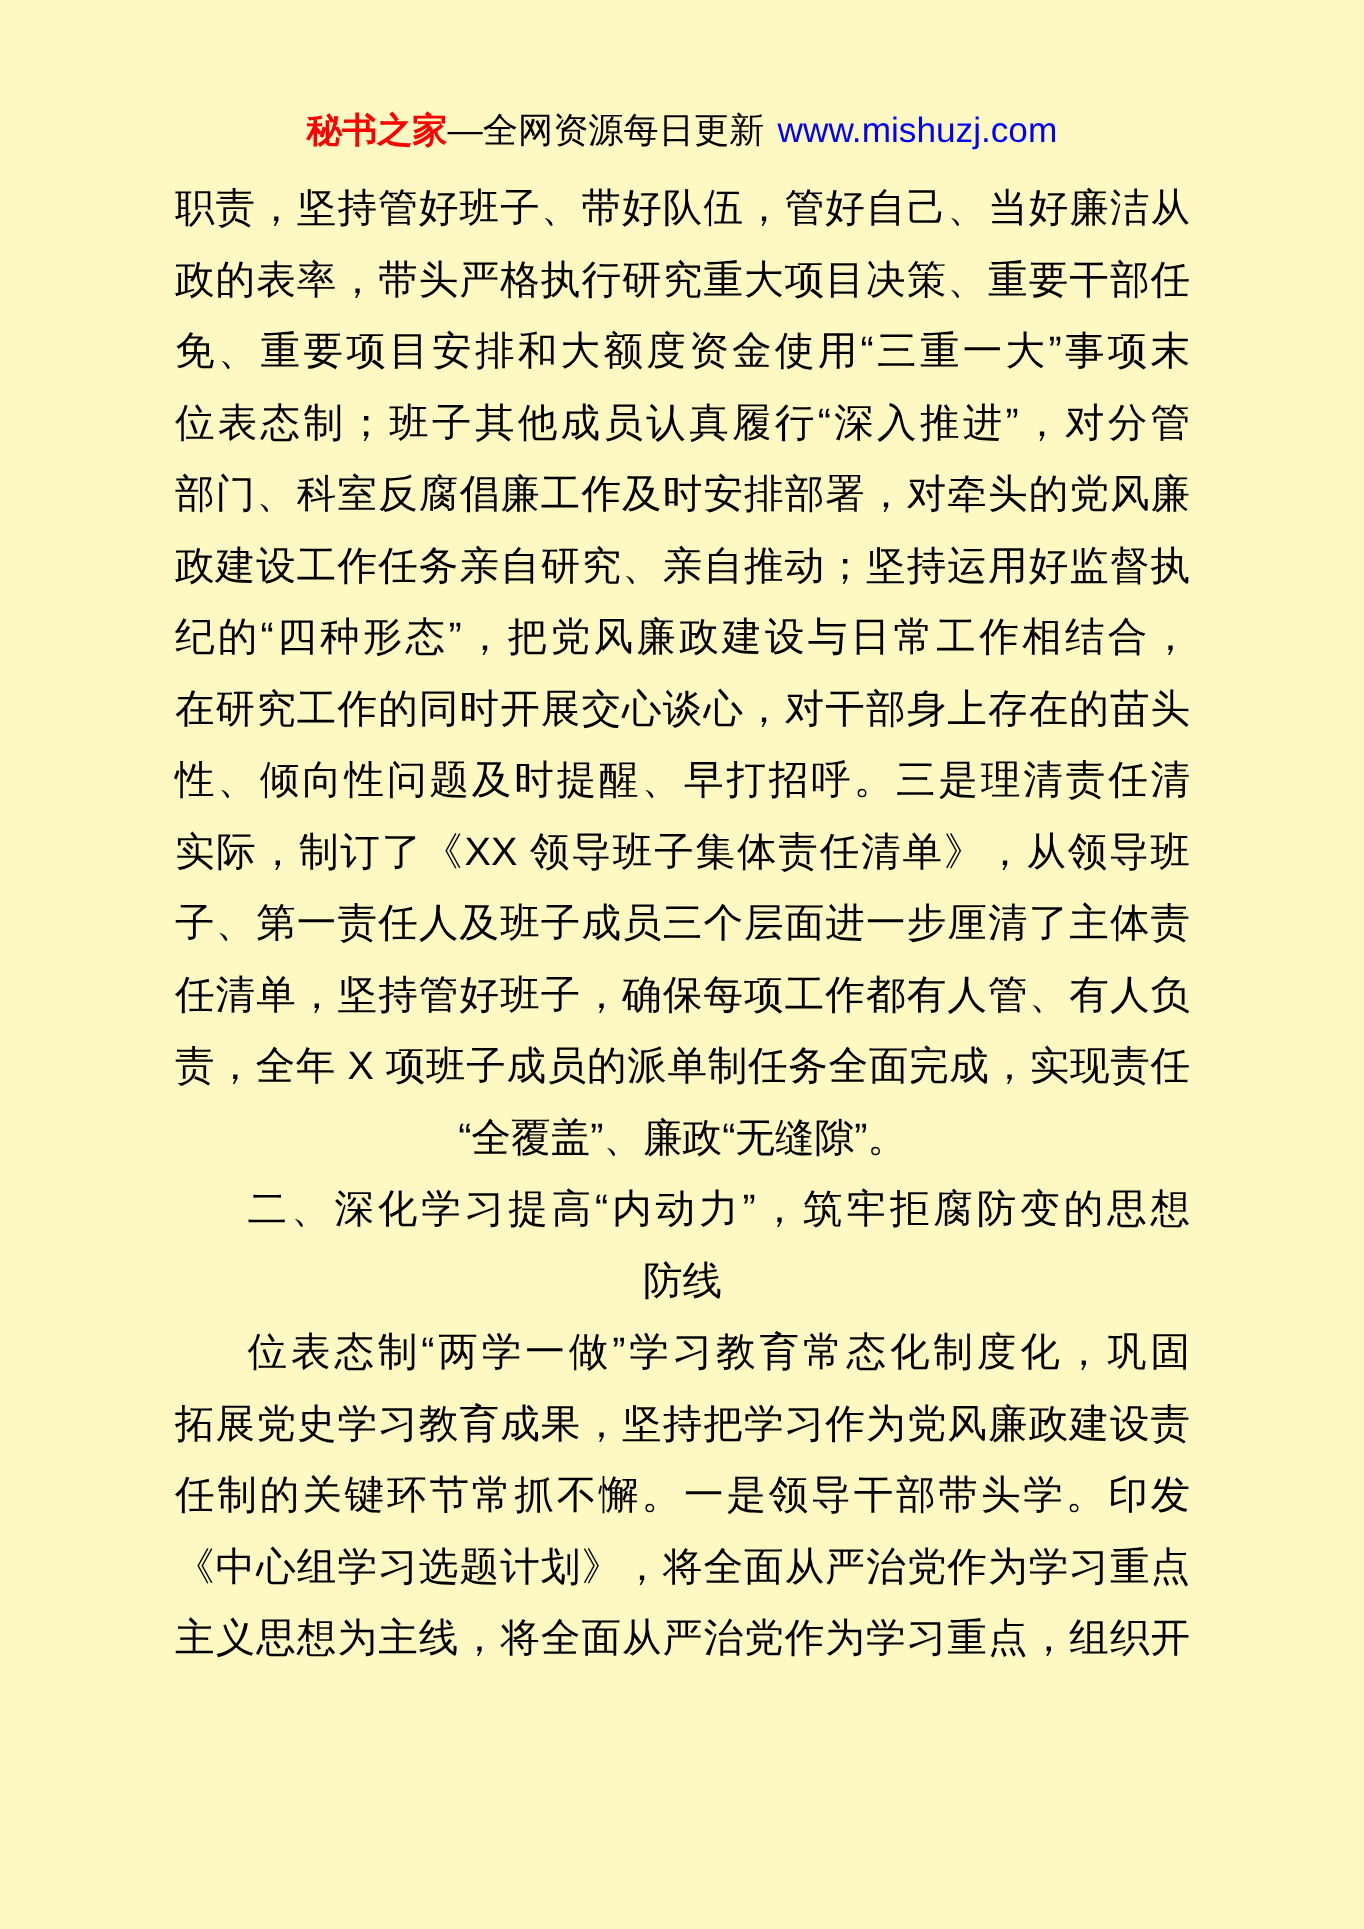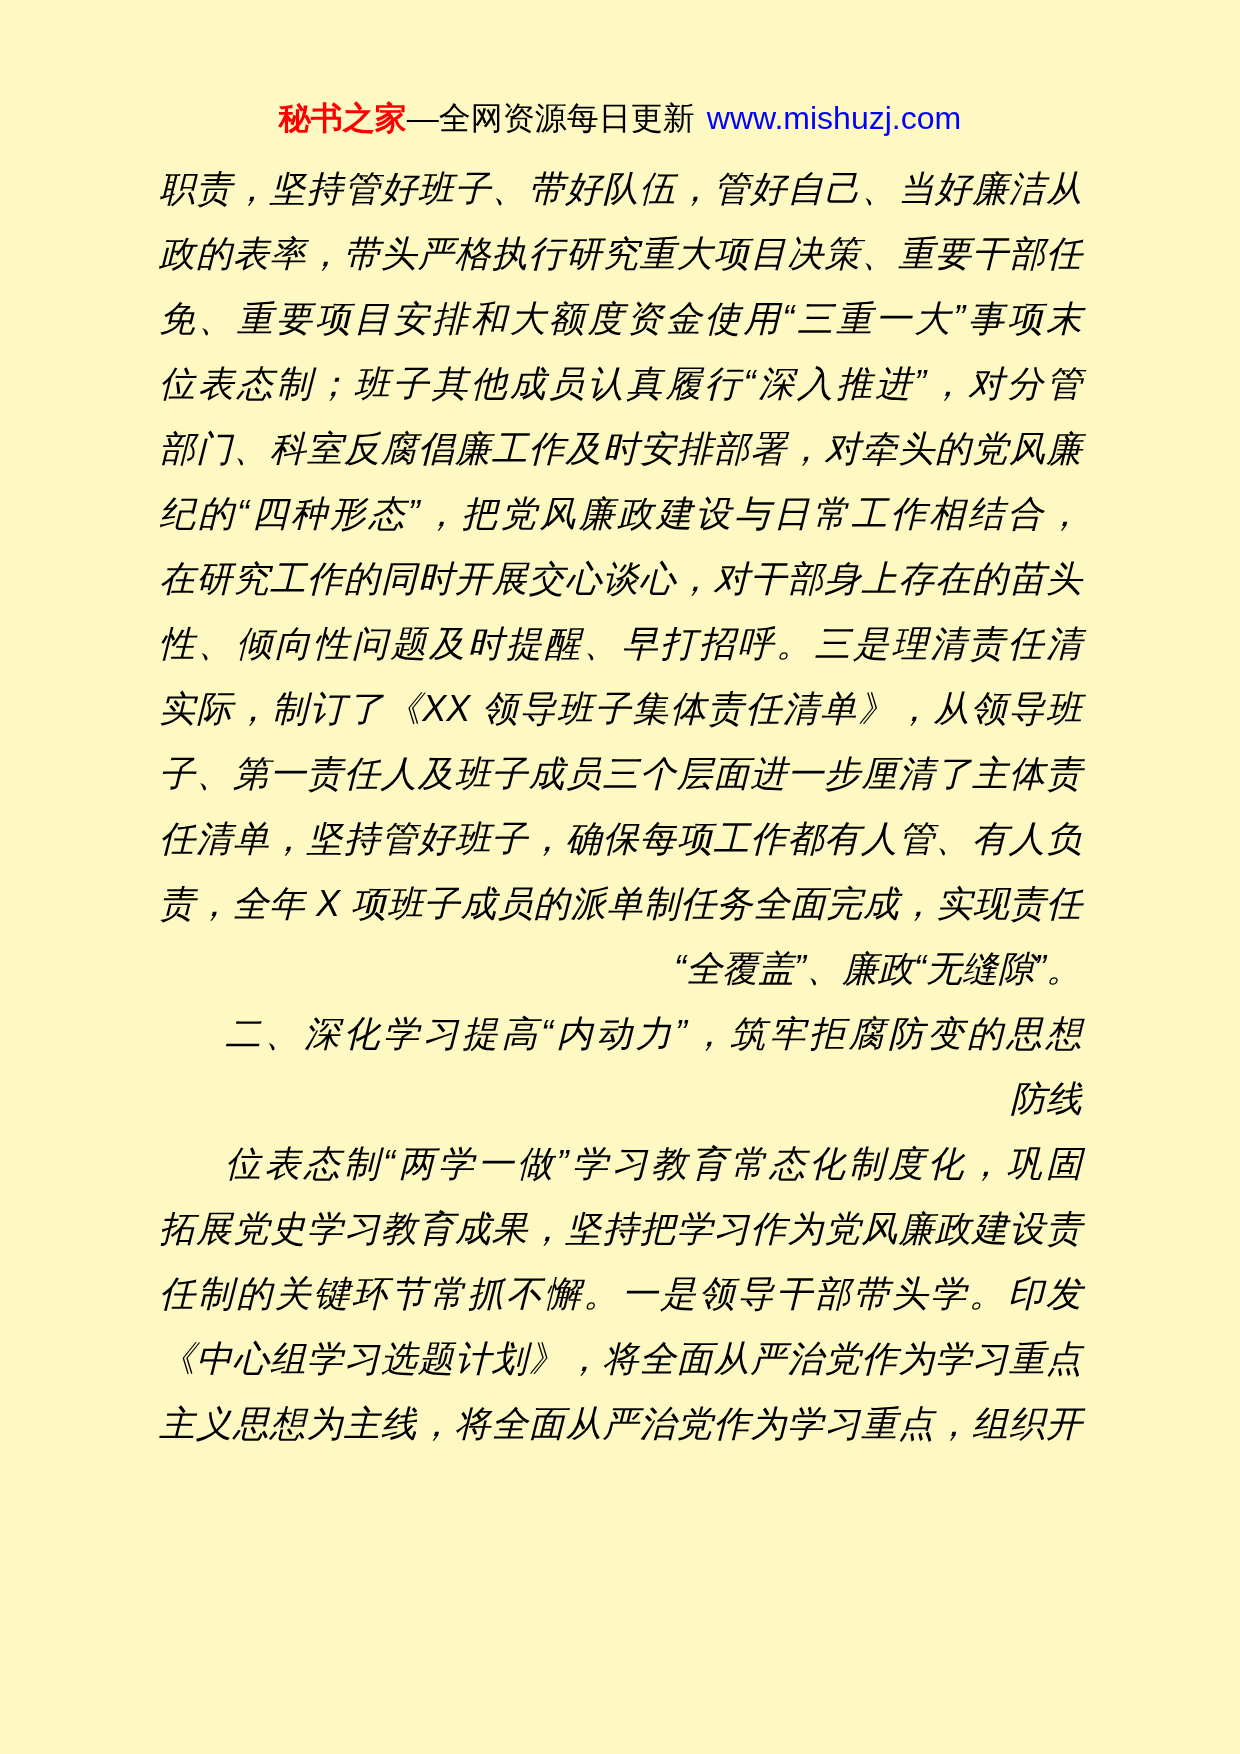--- a/index.html
+++ b/index.html
@@ -38,26 +38,25 @@
     margin-left: 12px;
     cursor: pointer;
   }
   .content {
     position: absolute;
     top: 156px;
     left: 159px;
     width: 923px;
     font-size: 36px;
     line-height: 65px;
-    font-style: italic;
   }
   .line {
     height: 65px;
     white-space: nowrap;
-    text-align: right;
+    text-align: center;
   }
   .line.j {
     white-space: normal;
     text-align: justify;
     text-align-last: justify;
   }
   .line.ind {
     padding-left: 66px;
   }
 </style>
@@ -69,20 +68,21 @@
   <div class="header">
     <span class="site-name">秘书之家</span><span class="separator">—</span><span class="tagline">全网资源每日更新</span><span class="site-url">www.mishuzj.com</span>
   </div>
 
   <div class="content">
     <div class="line j">职责，坚持管好班子、带好队伍，管好自己、当好廉洁从</div>
     <div class="line j">政的表率，带头严格执行研究重大项目决策、重要干部任</div>
     <div class="line j">免、重要项目安排和大额度资金使用“三重一大”事项末</div>
     <div class="line j">位表态制；班子其他成员认真履行“深入推进”，对分管</div>
     <div class="line j">部门、科室反腐倡廉工作及时安排部署，对牵头的党风廉</div>
+    <div class="line j">政建设工作任务亲自研究、亲自推动；坚持运用好监督执</div>
     <div class="line j">纪的“四种形态”，把党风廉政建设与日常工作相结合，</div>
     <div class="line j">在研究工作的同时开展交心谈心，对干部身上存在的苗头</div>
     <div class="line j">性、倾向性问题及时提醒、早打招呼。三是理清责任清</div>
     <div class="line j">实际，制订了《XX 领导班子集体责任清单》，从领导班</div>
     <div class="line j">子、第一责任人及班子成员三个层面进一步厘清了主体责</div>
     <div class="line j">任清单，坚持管好班子，确保每项工作都有人管、有人负</div>
     <div class="line j">责，全年 X 项班子成员的派单制任务全面完成，实现责任</div>
     <div class="line">“全覆盖”、廉政“无缝隙”。</div>
     <div class="line j ind">二、深化学习提高“内动力”，筑牢拒腐防变的思想</div>
     <div class="line">防线</div>

